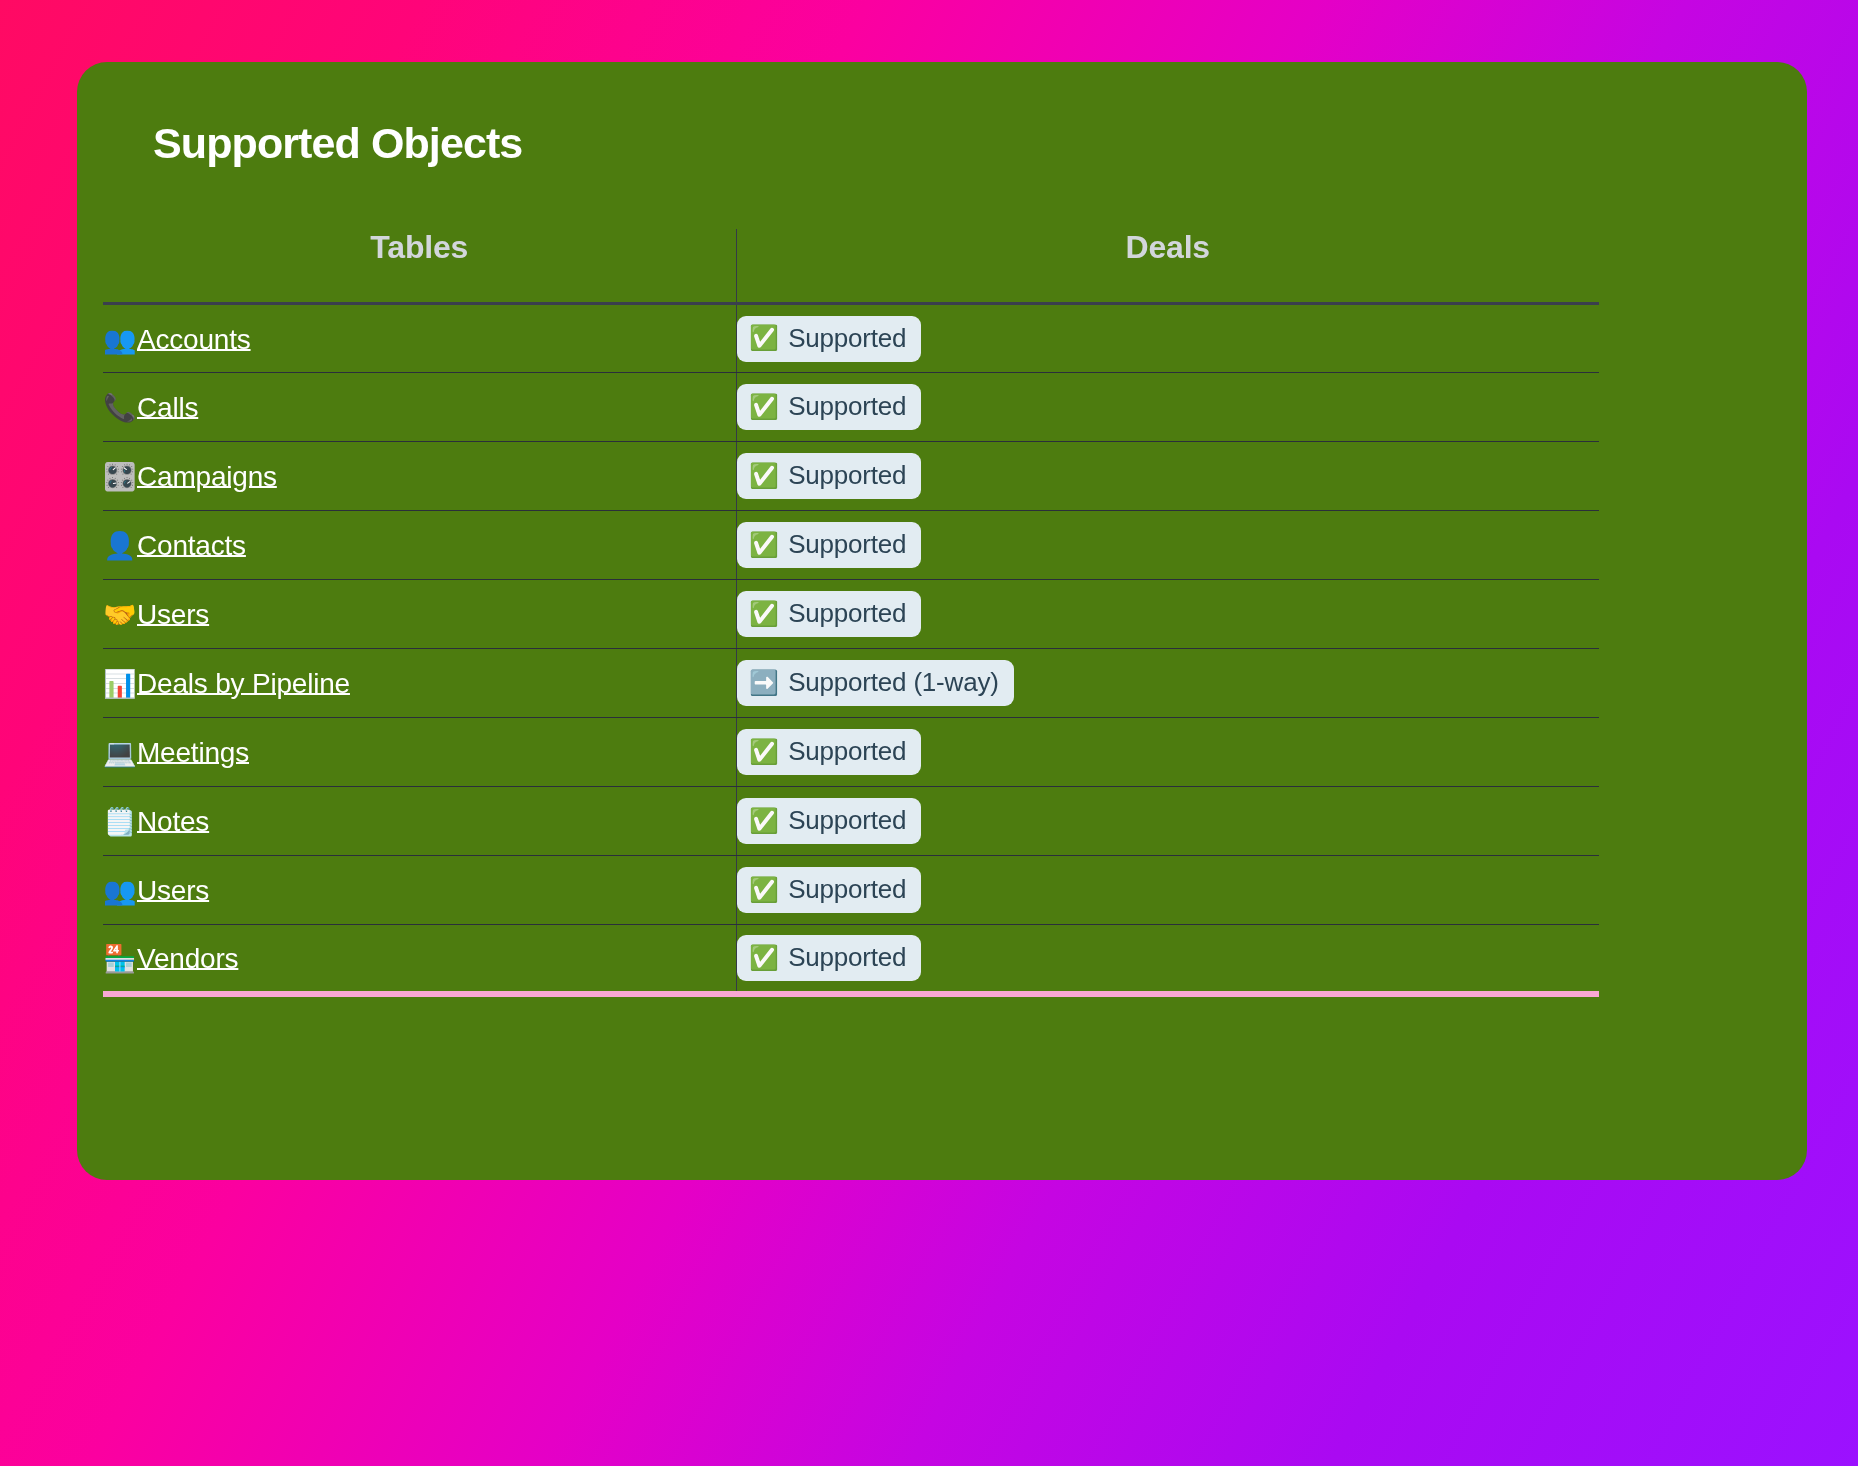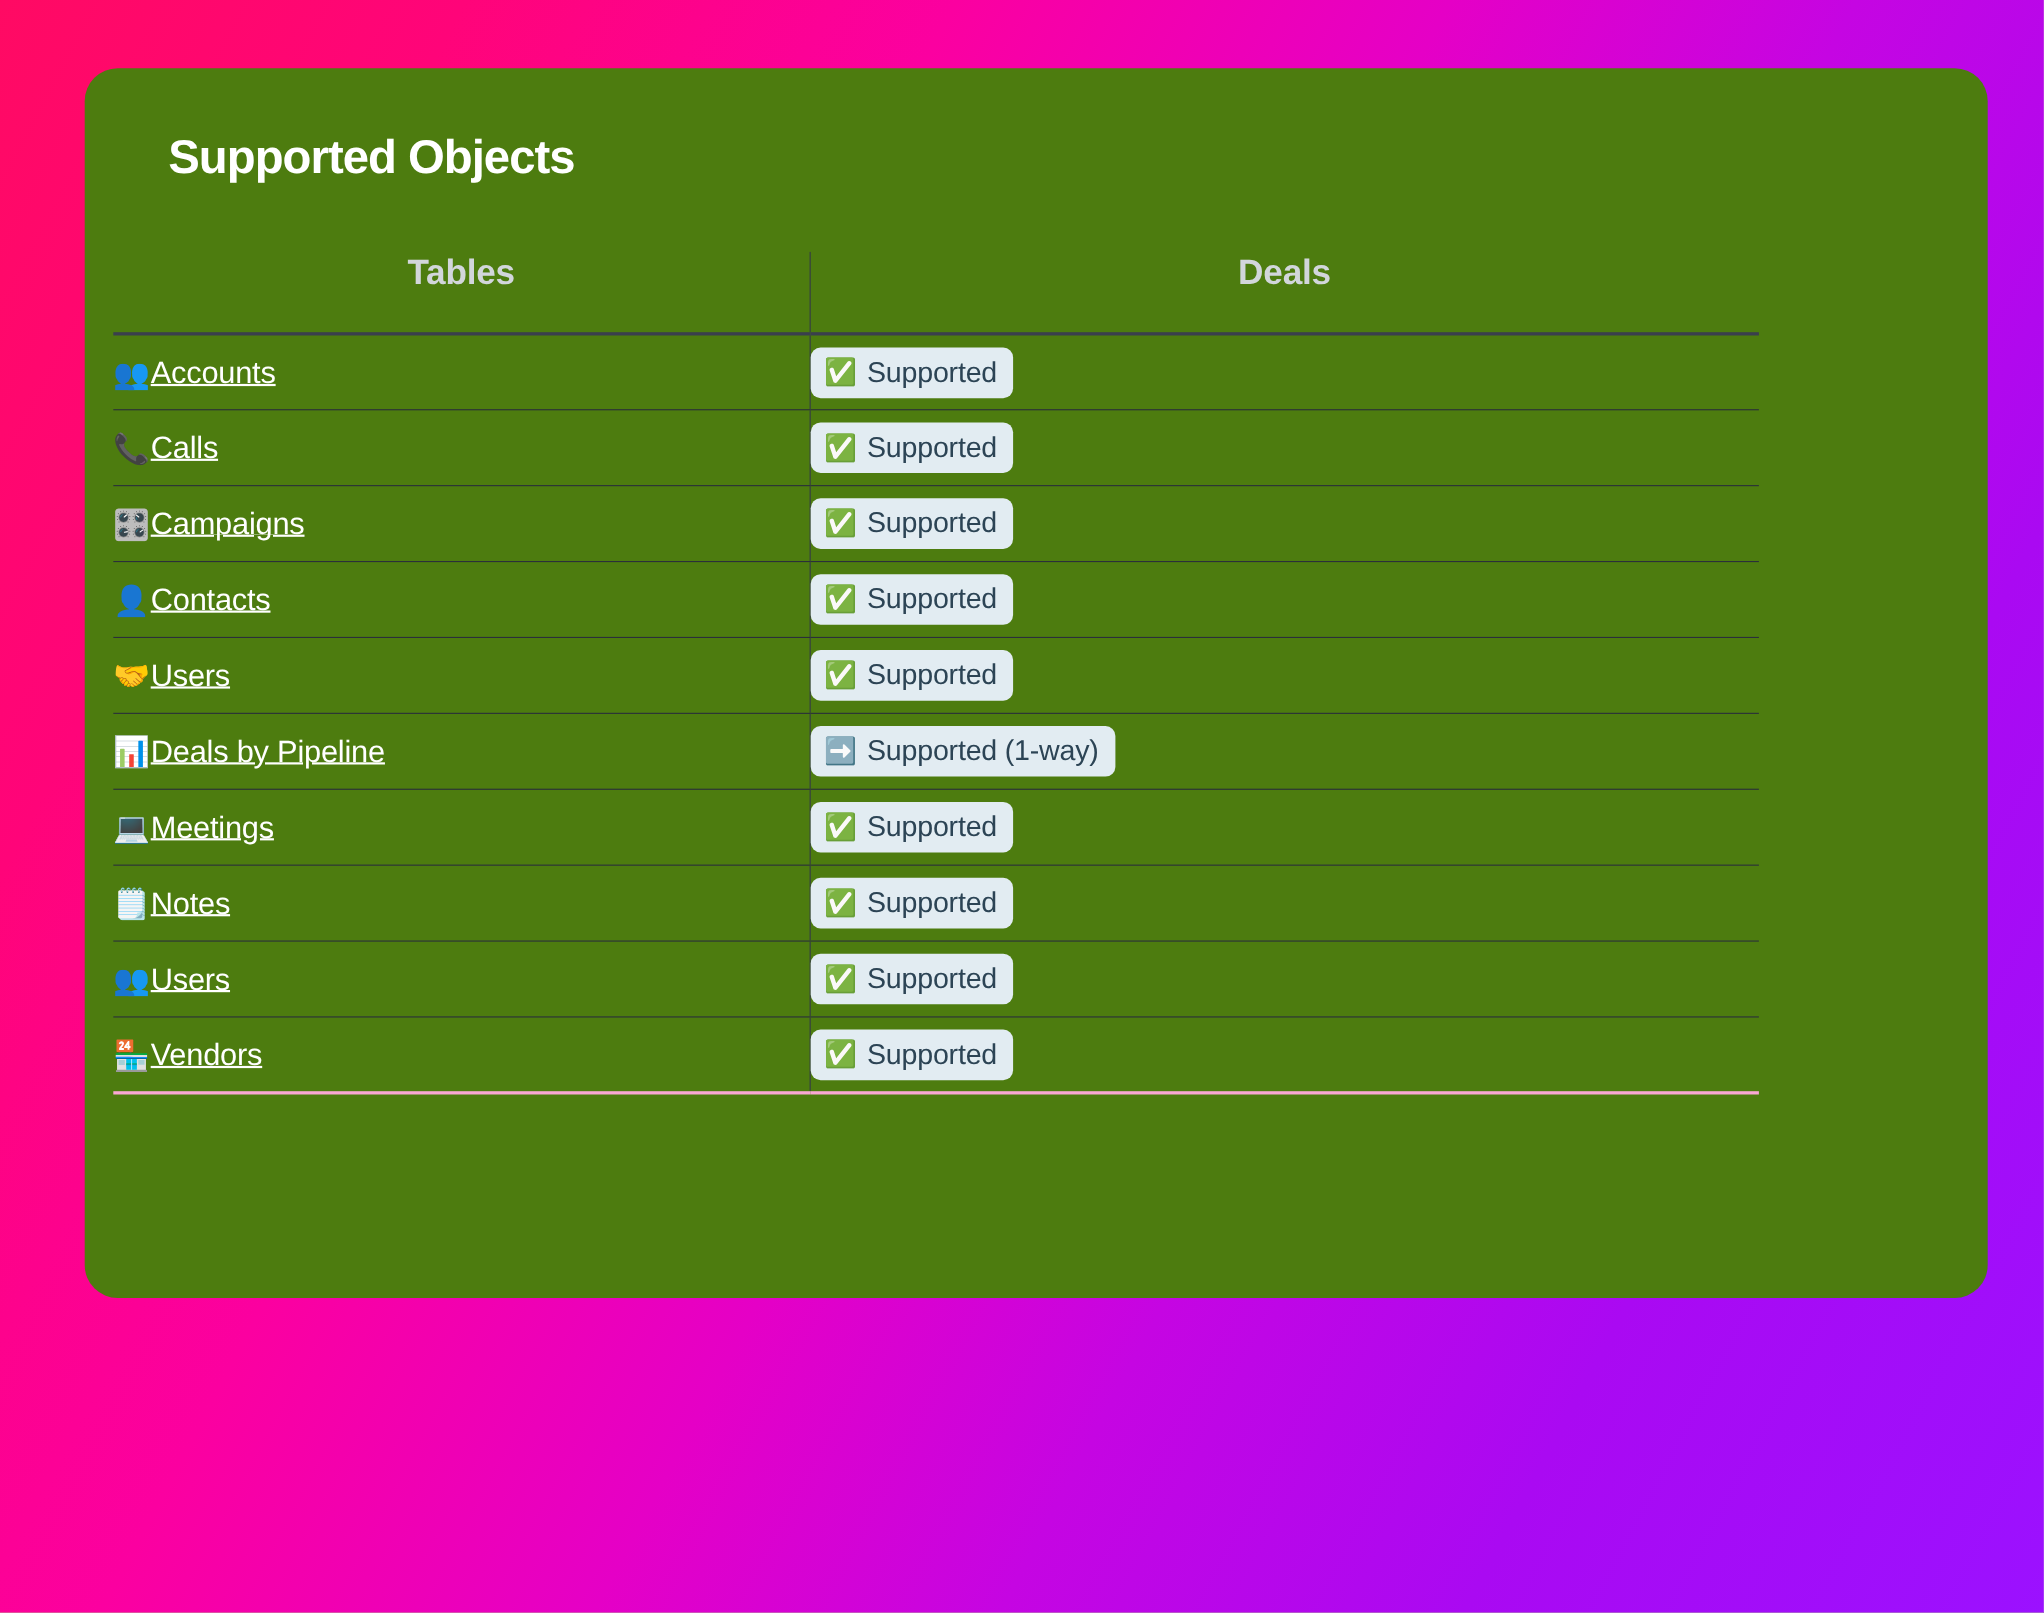--- a/index.html
+++ b/index.html
@@ -91,21 +91,21 @@
     color: #ffffff;
     letter-spacing: -0.2px;
     white-space: nowrap;
   }
 
   td.td-status {
     border-left: 1px solid #343a47;
     padding-left: 32px;
   }
 
-  tbody tr:last-child td { border-bottom: 3px solid #f9a8d4; }
+  tbody tr:last-child td { border-bottom: 6px solid #f9a8d4; }
 
   .obj-emoji {
     display: inline-block;
     font-size: 27px;
     width: 34px;
     line-height: 1;
     vertical-align: -2px;
     font-family: "DejaVu Sans", sans-serif;
   }
 

